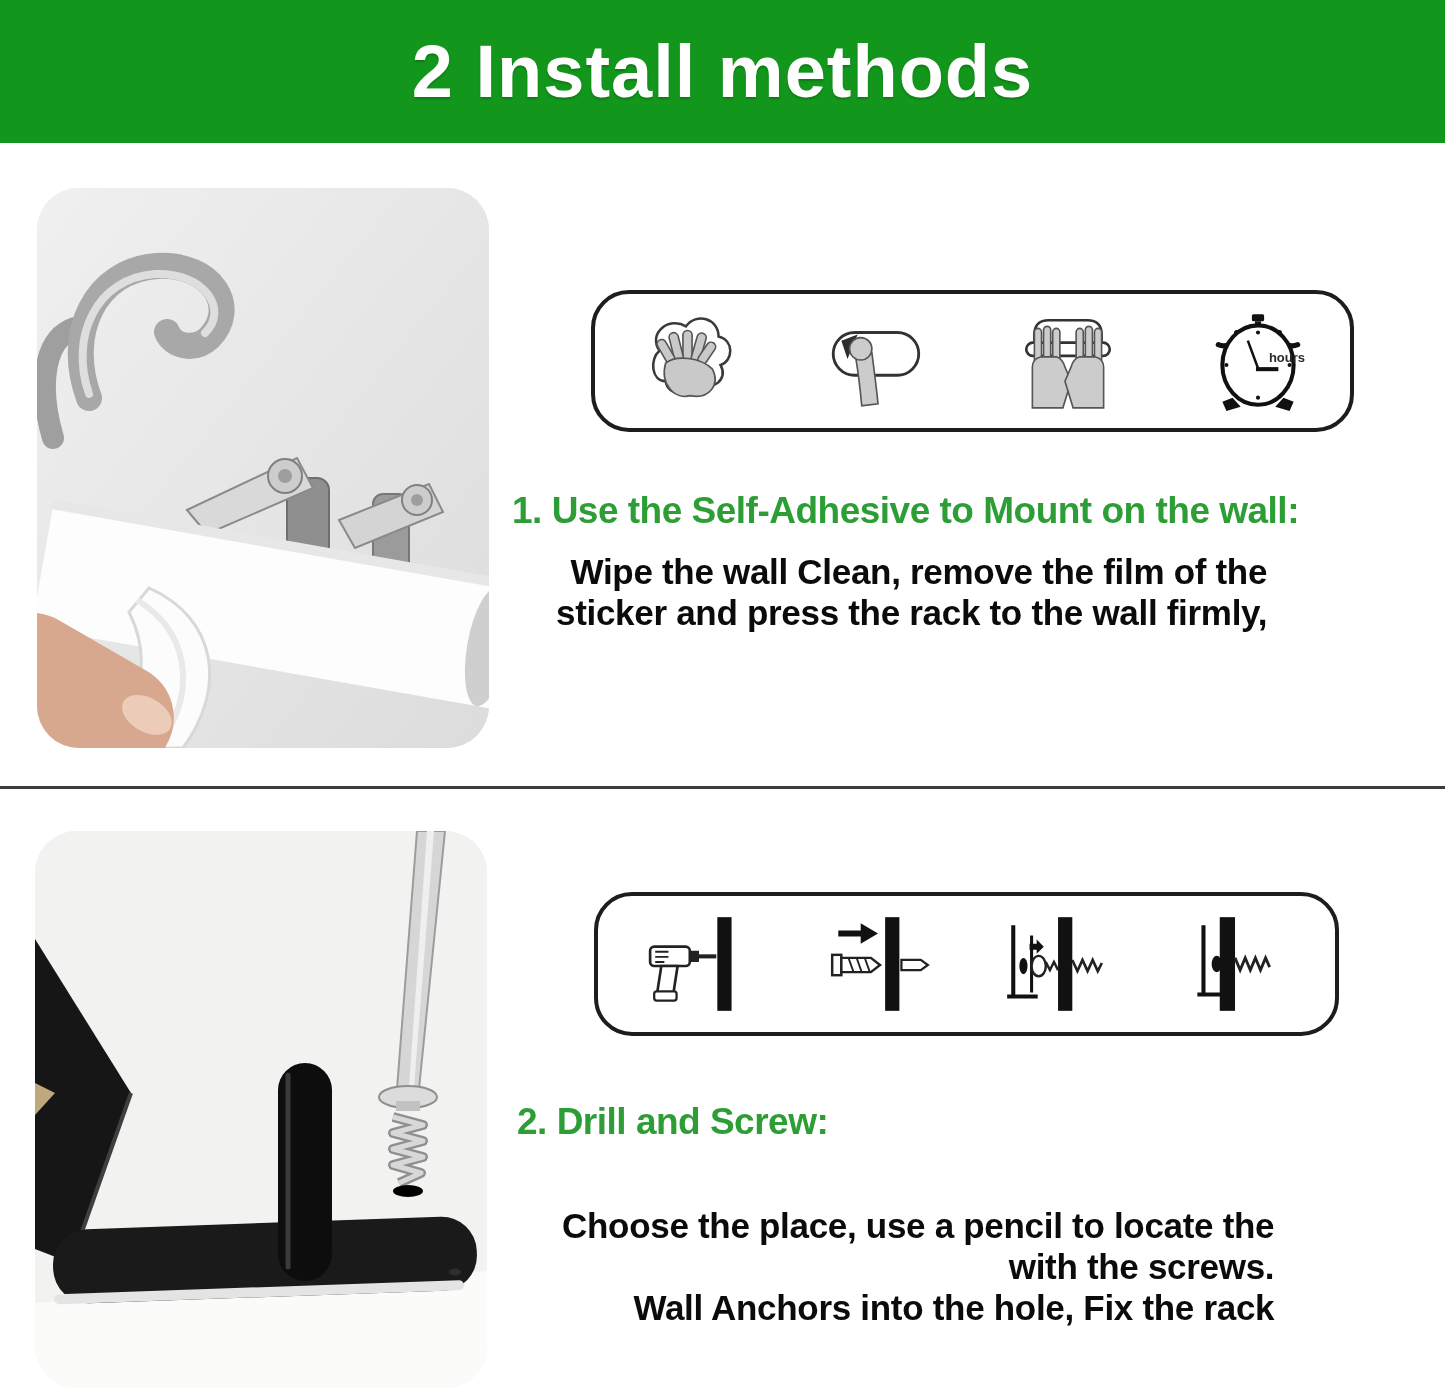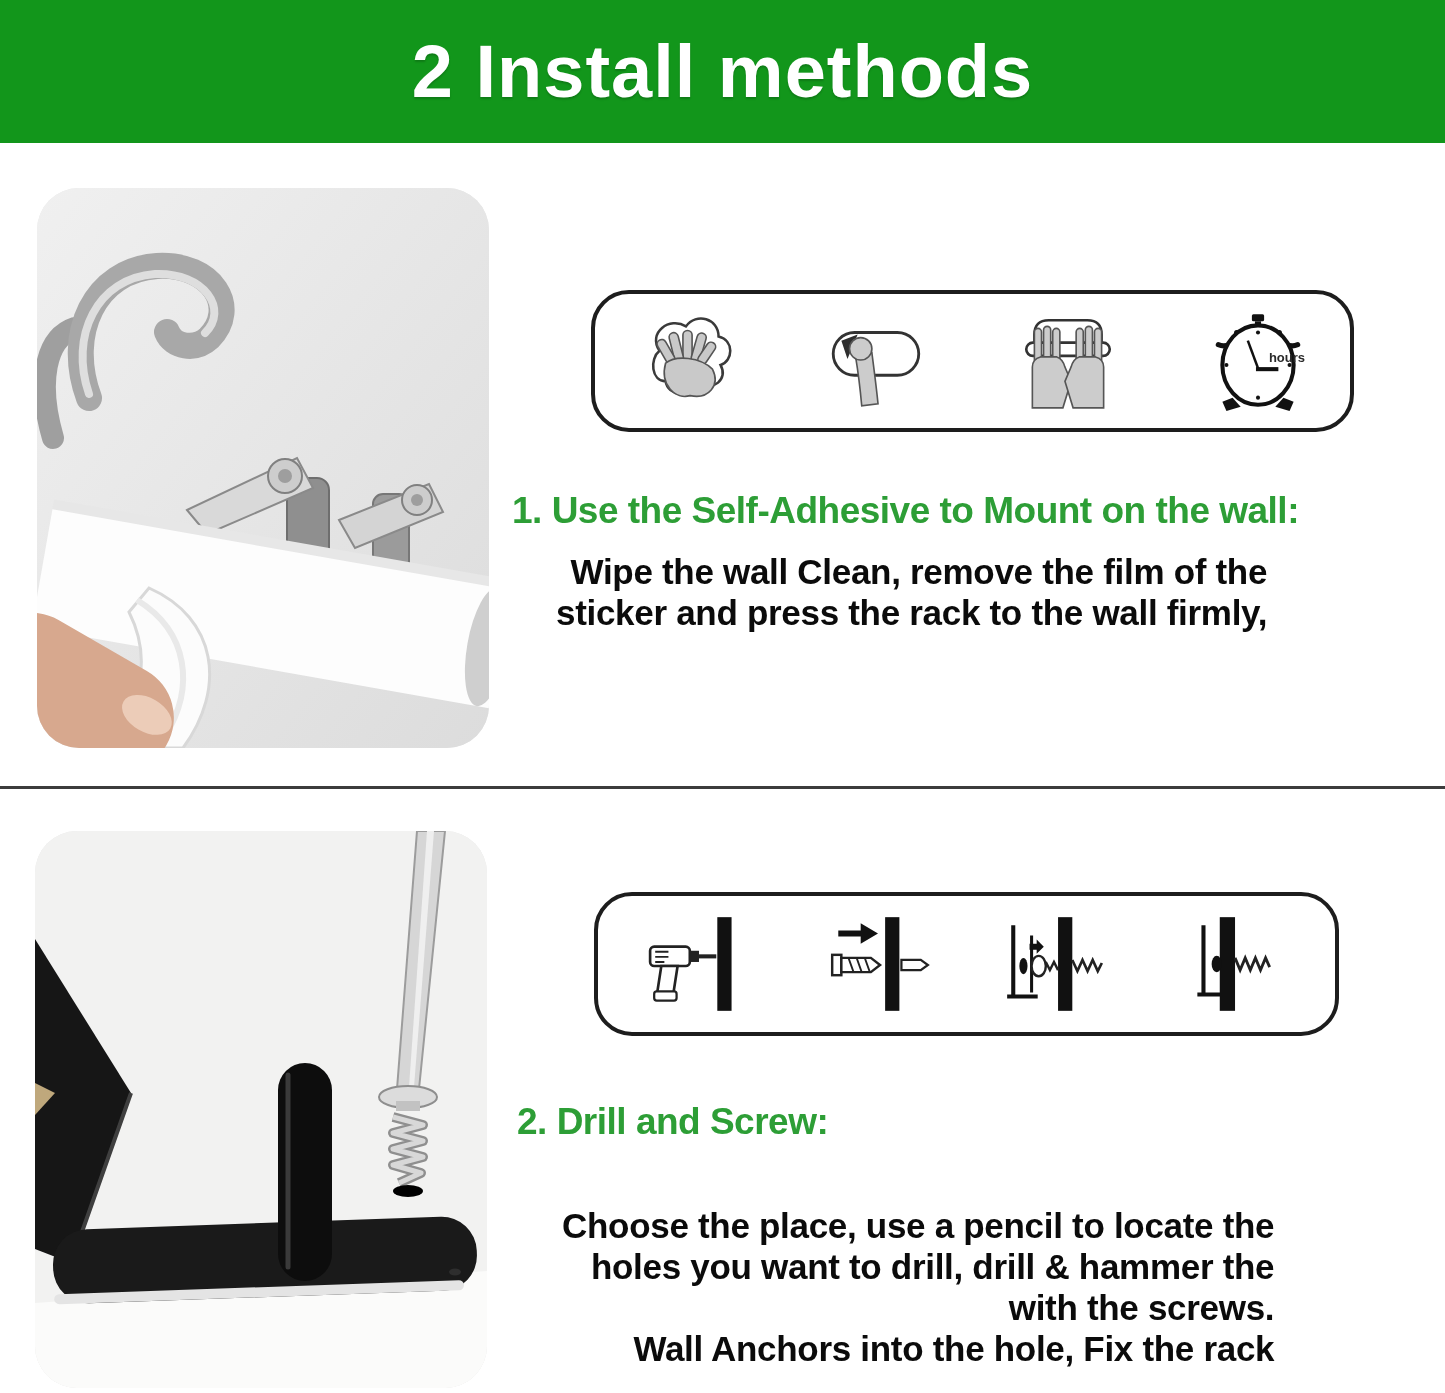--- a/index.html
+++ b/index.html
@@ -233,18 +233,17 @@
         <rect x="42" y="4" width="15" height="92" fill="#111"></rect>
         <ellipse cx="39" cy="50" rx="5" ry="8" fill="#111"></ellipse>
         <path d="M57,44 l5,12 5,-12 5,12 5,-12 5,12 5,-12 4,9" fill="none" stroke="#222" stroke-width="2.8"></path>
       </svg>
     </div>
   </div>
 
   <div class="heading heading2">2. Drill and Screw:</div>
   <div class="body body2">
     <div>Choose the place, use a pencil to locate the</div>
-    <div>holes you want to drill, drill &amp; hammer the</div>
     <div>with the screws.</div>
     <div>Wall Anchors into the hole, Fix the rack</div>
   </div>
 
 </div>
 
 </body></html>

